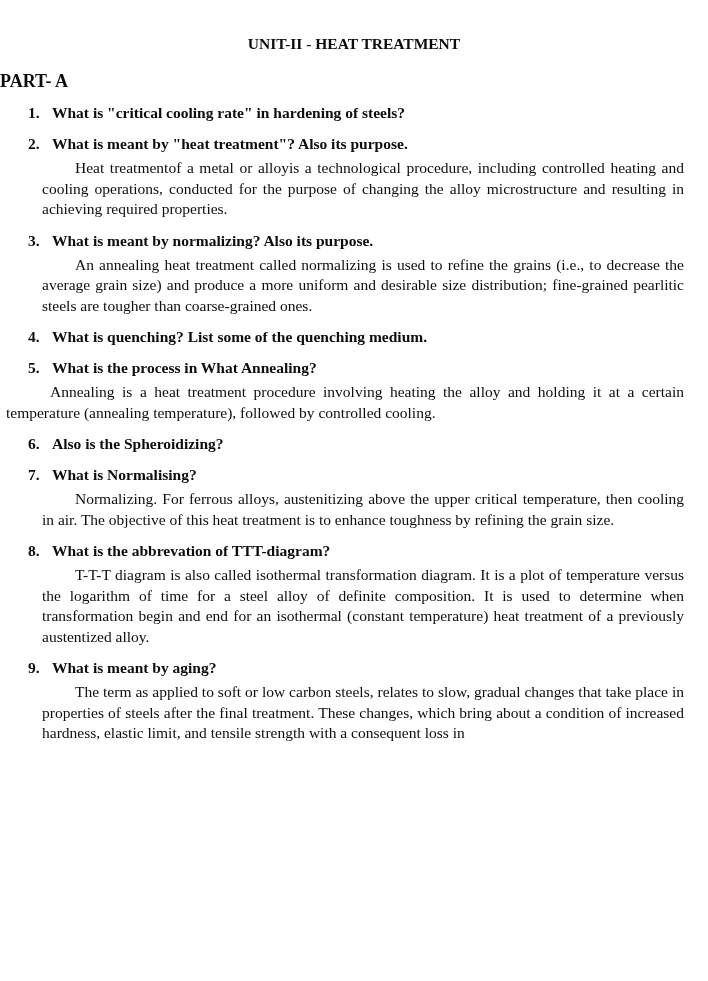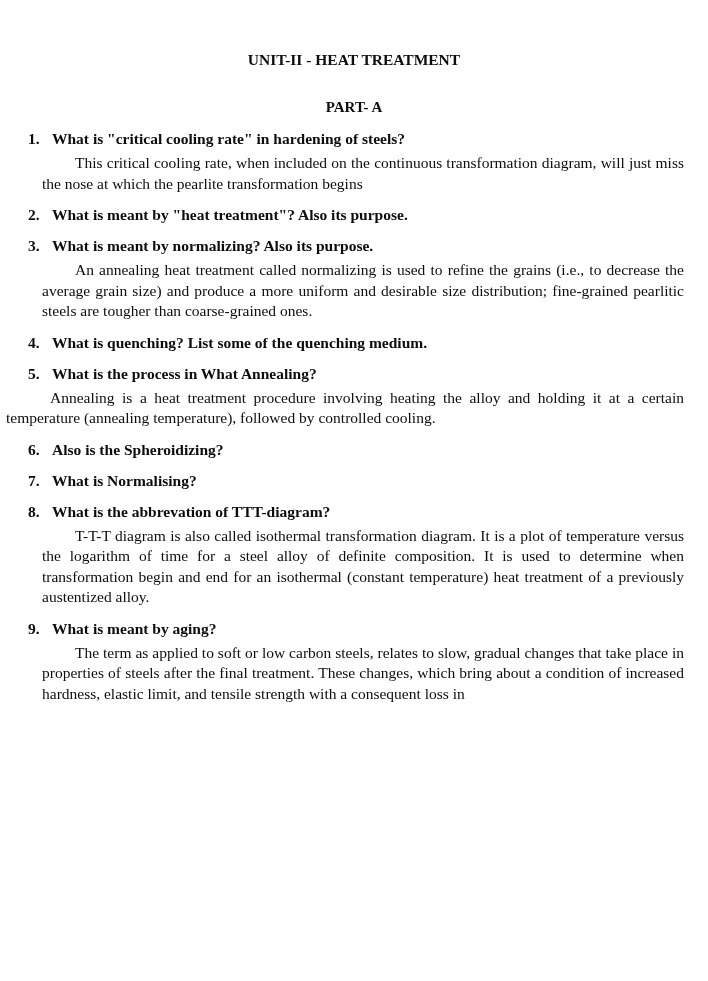--- a/index.html
+++ b/index.html
@@ -12,28 +12,27 @@
     padding-top: 33px;
     font-family: "Liberation Serif", "DejaVu Serif", serif;
     font-size: 15.5px;
     color: #0d0d0d;
   }
   .doc-title {
     text-align: center;
     font-weight: bold;
     font-size: 15.5px;
     line-height: 21px;
-    margin: 16px;
+    margin: 0;
   }
   .part-heading {
-    text-align: center;
     font-weight: bold;
-    font-size: 15px;
+    font-size: 18px;
     line-height: 21px;
-    margin: 27px 0 0 0;
+    margin: 17px 0 0 0;
   }
   .qa-item { margin: 0; }
   .q-line {
     display: flex;
     align-items: baseline;
     font-weight: bold;
     line-height: 21px;
     margin: 10px 24px 0 28px;
   }
   .q-num {
@@ -58,28 +57,28 @@
 <div class="page">
 
   <div class="doc-title">UNIT-II - HEAT TREATMENT</div>
   <div class="part-heading">PART- A</div>
 
   <div class="qa-item">
     <div class="q-line">
       <span class="q-num">1.</span>
       <span class="q-text">What is "critical cooling rate" in hardening of steels?</span>
     </div>
-    <p class="answer-paragraph">This critical cooling rate, when included on the continuous transformation diagram, will just miss the nose at which the pearlite transformation begins</p>
   </div>
 
   <div class="qa-item">
     <div class="q-line">
       <span class="q-num">2.</span>
       <span class="q-text">What is meant by "heat treatment"? Also its purpose.</span>
     </div>
+    <p class="answer-paragraph">Heat treatmentof a metal or alloyis a technological procedure, including controlled heating and cooling operations, conducted for the purpose of changing the alloy microstructure and resulting in achieving required properties.</p>
   </div>
 
   <div class="qa-item">
     <div class="q-line">
       <span class="q-num">3.</span>
       <span class="q-text">What is meant by normalizing? Also its purpose.</span>
     </div>
     <p class="answer-paragraph">An annealing heat treatment called normalizing is used to refine the grains (i.e., to decrease the average grain size) and produce a more uniform and desirable size distribution; fine-grained pearlitic steels are tougher than coarse-grained ones.</p>
   </div>
 
@@ -103,20 +102,21 @@
       <span class="q-num">6.</span>
       <span class="q-text">Also is the Spheroidizing?</span>
     </div>
   </div>
 
   <div class="qa-item">
     <div class="q-line">
       <span class="q-num">7.</span>
       <span class="q-text">What is Normalising?</span>
     </div>
+    <p class="answer-paragraph">Normalizing. For ferrous alloys, austenitizing above the upper critical temperature, then cooling in air. The objective of this heat treatment is to enhance toughness by refining the grain size.</p>
   </div>
 
   <div class="qa-item">
     <div class="q-line">
       <span class="q-num">8.</span>
       <span class="q-text">What is the abbrevation of TTT-diagram?</span>
     </div>
     <p class="answer-paragraph">T-T-T diagram is also called isothermal transformation diagram. It is a plot of temperature versus the logarithm of time for a steel alloy of definite composition. It is used to determine when transformation begin and end for an isothermal (constant temperature) heat treatment of a previously austentized alloy.</p>
   </div>
 

